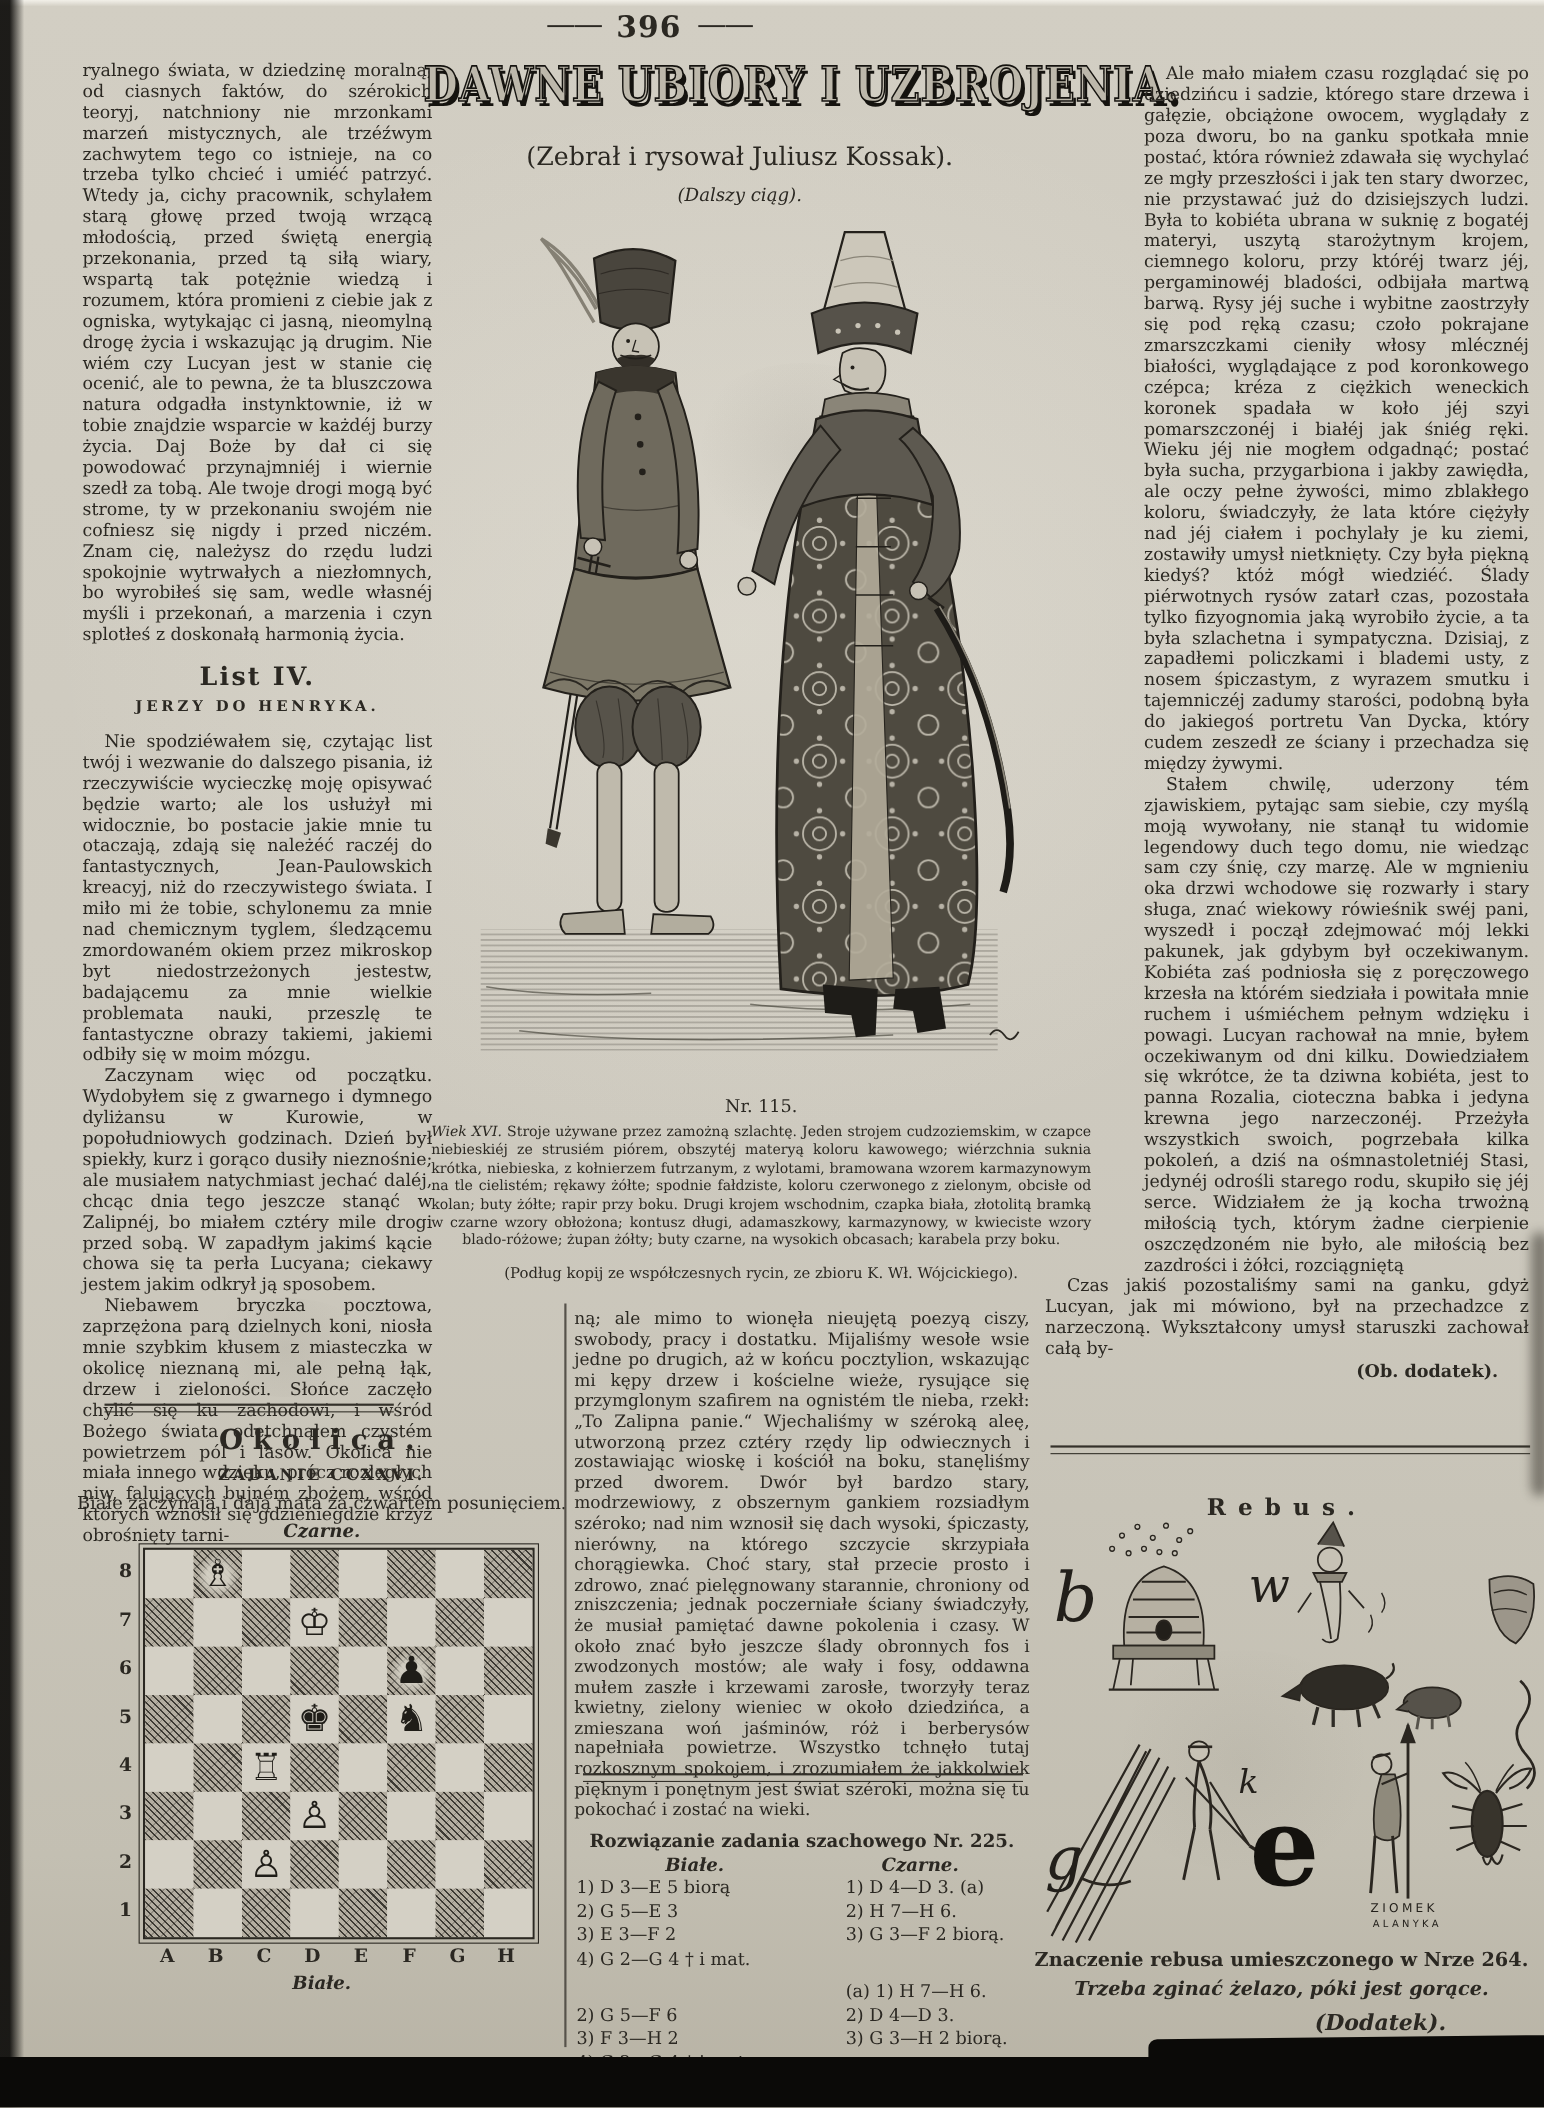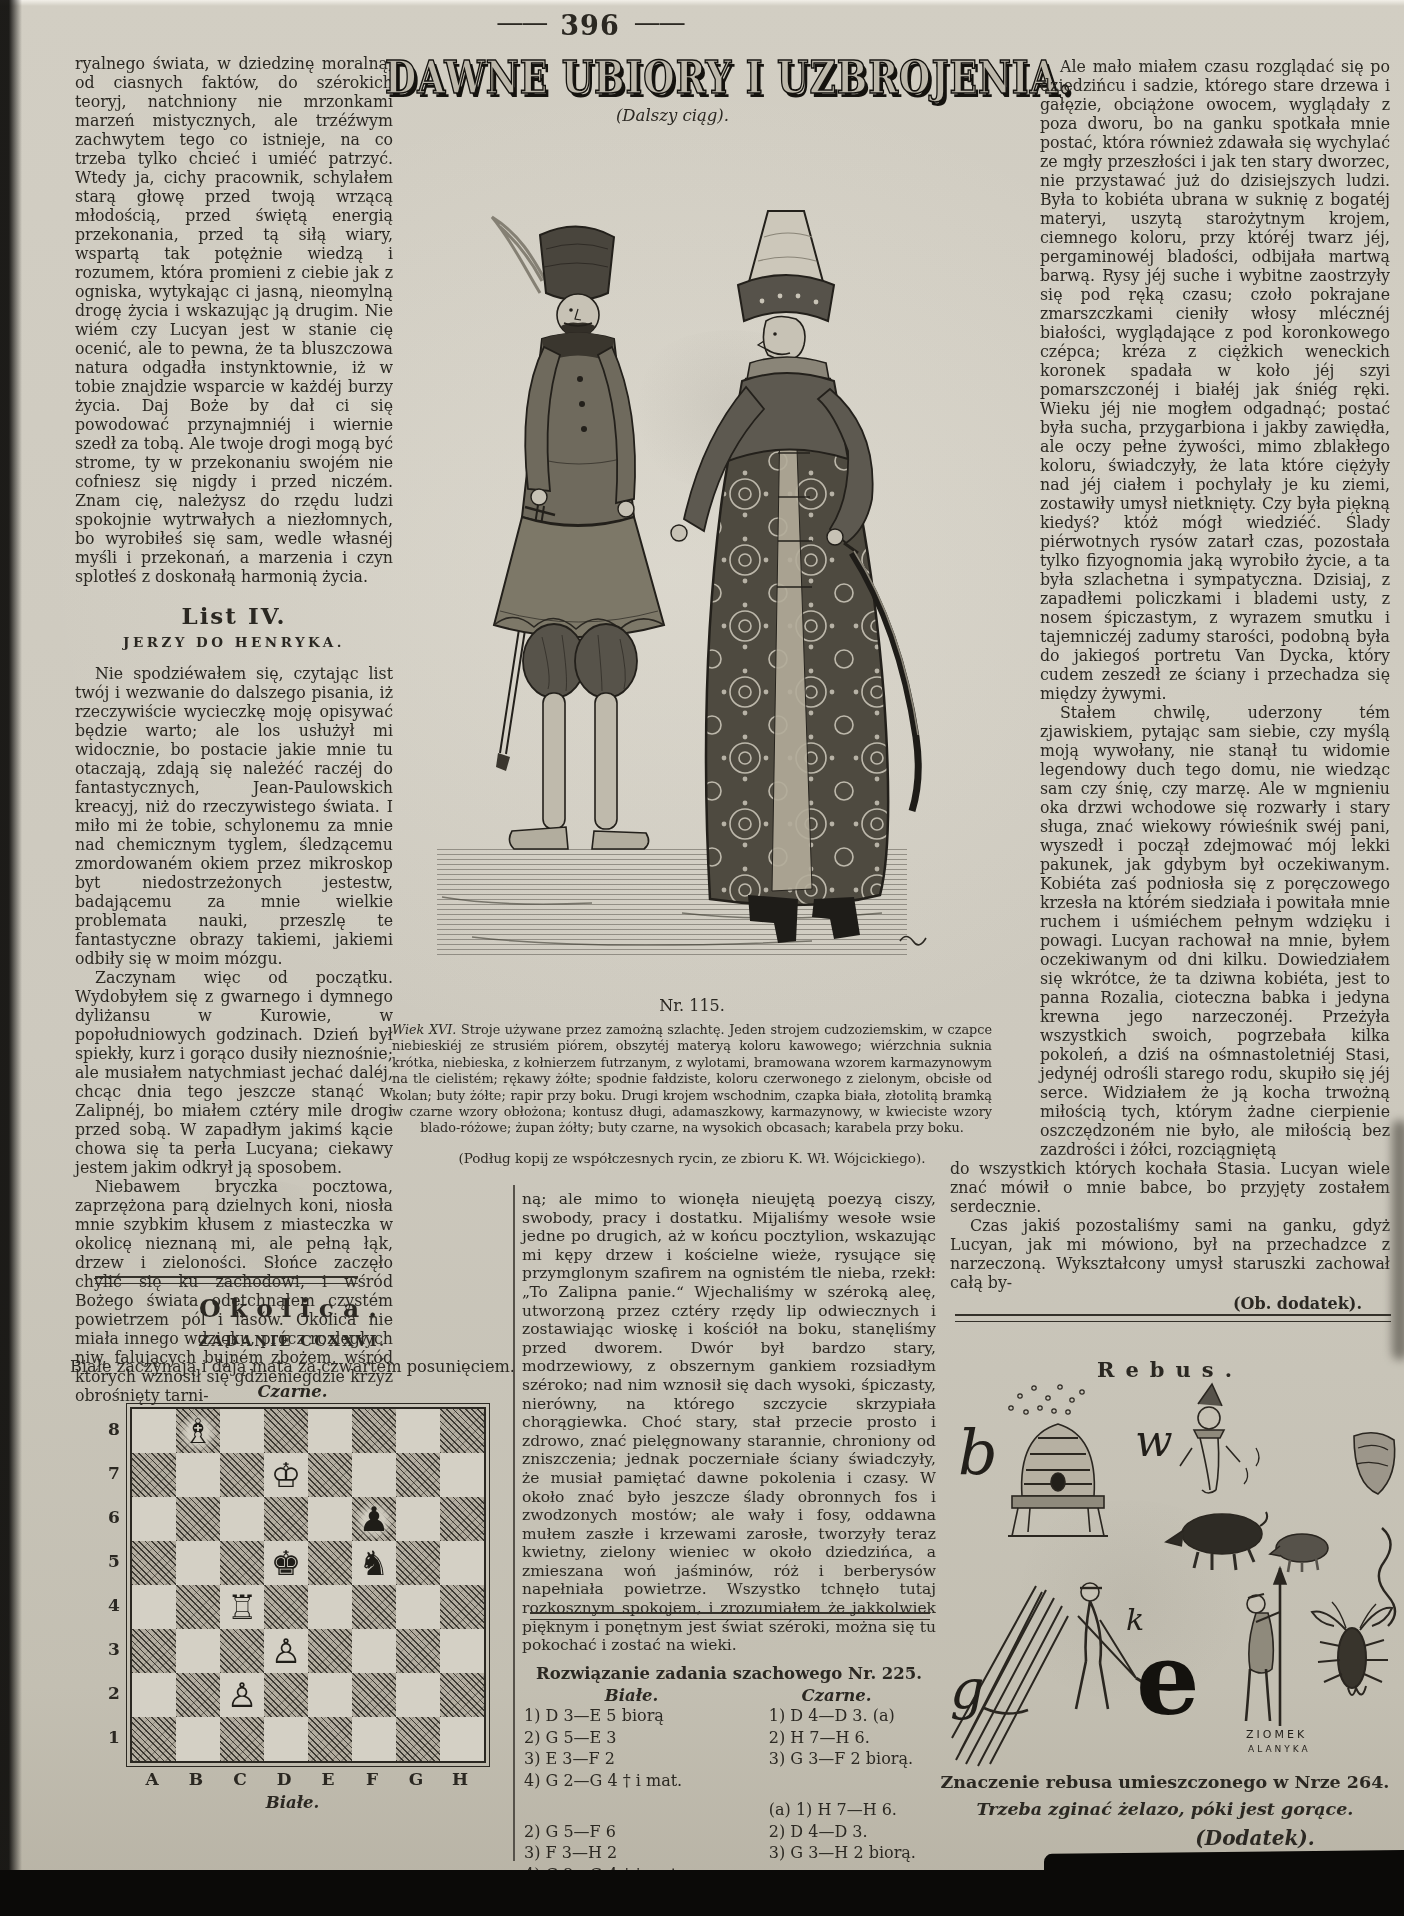--- a/index.html
+++ b/index.html
@@ -245,20 +245,21 @@
           <div class="file-lab">F</div>
           <div class="file-lab">G</div>
           <div class="file-lab">H</div>
         </div>
     </div>
     <div class="side-label side-bottom">Białe.</div>
   </section>
 
   <section class="masthead">
     <h1 class="main-title">DAWNE UBIORY I UZBROJENIA.</h1>
+    <div class="byline">(Zebrał i rysował Juliusz Kossak).</div>
     <div class="cont">(Dalszy ciąg).</div>
   </section>
 
   <svg class="engraving" viewBox="0 0 575 790" xmlns="http://www.w3.org/2000/svg">
     <defs>
       <pattern id="hatch" width="5" height="5" patternUnits="userSpaceOnUse" patternTransform="rotate(45)">
         <line x1="0" y1="0" x2="0" y2="5" stroke="#35322b" stroke-width="1.3"></line>
       </pattern>
       <pattern id="ghatch" width="7" height="5" patternUnits="userSpaceOnUse">
         <line x1="0" y1="2.5" x2="7" y2="2.5" stroke="#45413a" stroke-width="1"></line>
@@ -420,21 +421,20 @@
         <span class="sol-b"></span>
       </div>
   </section>
 
   <section class="col-right">
     <div class="narrow">
         <p class="para">Ale mało miałem czasu rozglądać się po dziedzińcu i sadzie, którego stare drzewa i gałęzie, obciążone owocem, wyglądały z poza dworu, bo na ganku spotkała mnie postać, która również zdawała się wychylać ze mgły przeszłości i jak ten stary dworzec, nie przystawać już do dzisiejszych ludzi. Była to kobiéta ubrana w suknię z bogatéj materyi, uszytą starożytnym krojem, ciemnego koloru, przy któréj twarz jéj, pergaminowéj bladości, odbijała martwą barwą. Rysy jéj suche i wybitne zaostrzyły się pod ręką czasu; czoło pokrajane zmarszczkami cieniły włosy mlécznéj białości, wyglądające z pod koronkowego czépca; kréza z ciężkich weneckich koronek spadała w koło jéj szyi pomarszczonéj i białéj jak śniég ręki. Wieku jéj nie mogłem odgadnąć; postać była sucha, przygarbiona i jakby zawiędła, ale oczy pełne żywości, mimo zblakłego koloru, świadczyły, że lata które ciężyły nad jéj ciałem i pochylały je ku ziemi, zostawiły umysł nietknięty. Czy była piękną kiedyś? któż mógł wiedziéć. Ślady piérwotnych rysów zatarł czas, pozostała tylko fizyognomia jaką wyrobiło życie, a ta była szlachetna i sympatyczna. Dzisiaj, z zapadłemi policzkami i blademi usty, z nosem śpiczastym, z wyrazem smutku i tajemniczéj zadumy starości, podobną była do jakiegoś portretu Van Dycka, który cudem zeszedł ze ściany i przechadza się między żywymi.</p>
         <p class="para">Stałem chwilę, uderzony tém zjawiskiem, pytając sam siebie, czy myślą moją wywołany, nie stanął tu widomie legendowy duch tego domu, nie wiedząc sam czy śnię, czy marzę. Ale w mgnieniu oka drzwi wchodowe się rozwarły i stary sługa, znać wiekowy rówieśnik swéj pani, wyszedł i począł zdejmować mój lekki pakunek, jak gdybym był oczekiwanym. Kobiéta zaś podniosła się z poręczowego krzesła na którém siedziała i powitała mnie ruchem i uśmiéchem pełnym wdzięku i powagi. Lucyan rachował na mnie, byłem oczekiwanym od dni kilku. Dowiedziałem się wkrótce, że ta dziwna kobiéta, jest to panna Rozalia, cioteczna babka i jedyna krewna jego narzeczonéj. Przeżyła wszystkich swoich, pogrzebała kilka pokoleń, a dziś na ośmnastoletniéj Stasi, jedynéj odrośli starego rodu, skupiło się jéj serce. Widziałem że ją kocha trwożną miłością tych, którym żadne cierpienie oszczędzoném nie było, ale miłością bez zazdrości i żółci, rozciągniętą</p>
       </div>
     <div>
-        <p class="para noind">do wszystkich których kochała Stasia.  Lucyan wiele znać mówił o mnie babce, bo przyjęty zostałem serdecznie.</p>
         <p class="para">Czas jakiś pozostaliśmy sami na ganku, gdyż Lucyan, jak mi mówiono, był na przechadzce z narzeczoną. Wykształcony umysł staruszki zachował całą by-</p>
       </div>
     <div class="ob-note">(Ob. dodatek).</div>
   </section>
 
   <div class="drule rule-right"></div>
 
   <h2 class="rebus-head">Rebus.</h2>
 
   <svg class="rebus-art" viewBox="0 0 450 392" xmlns="http://www.w3.org/2000/svg">

